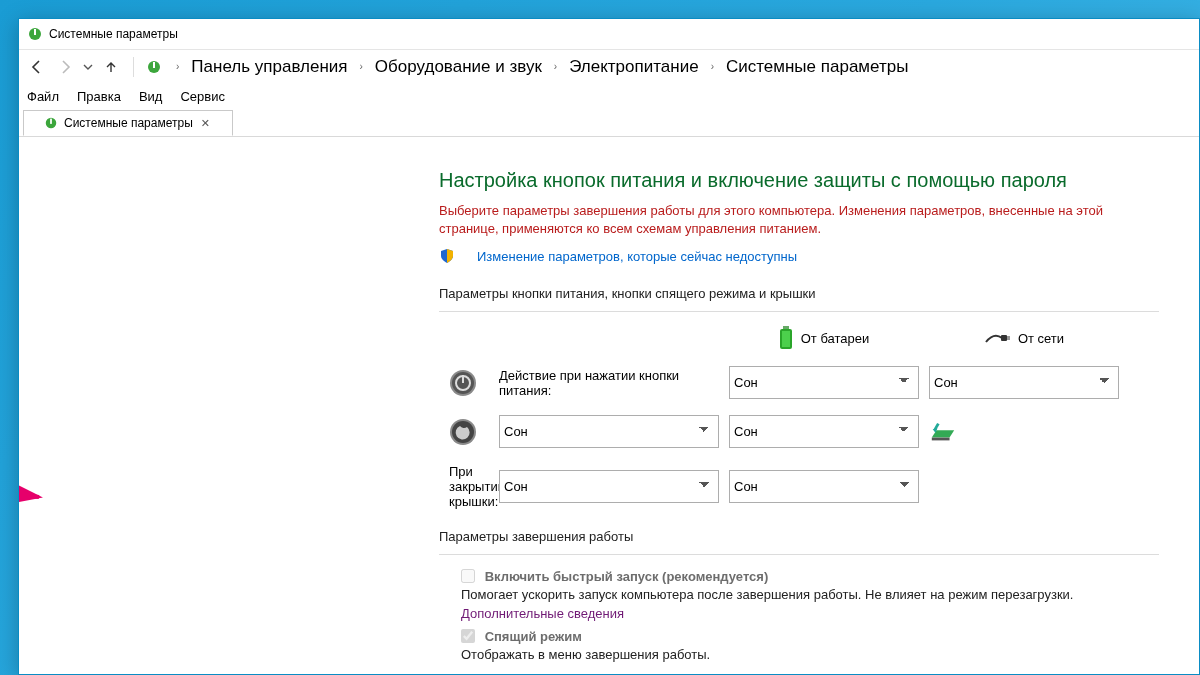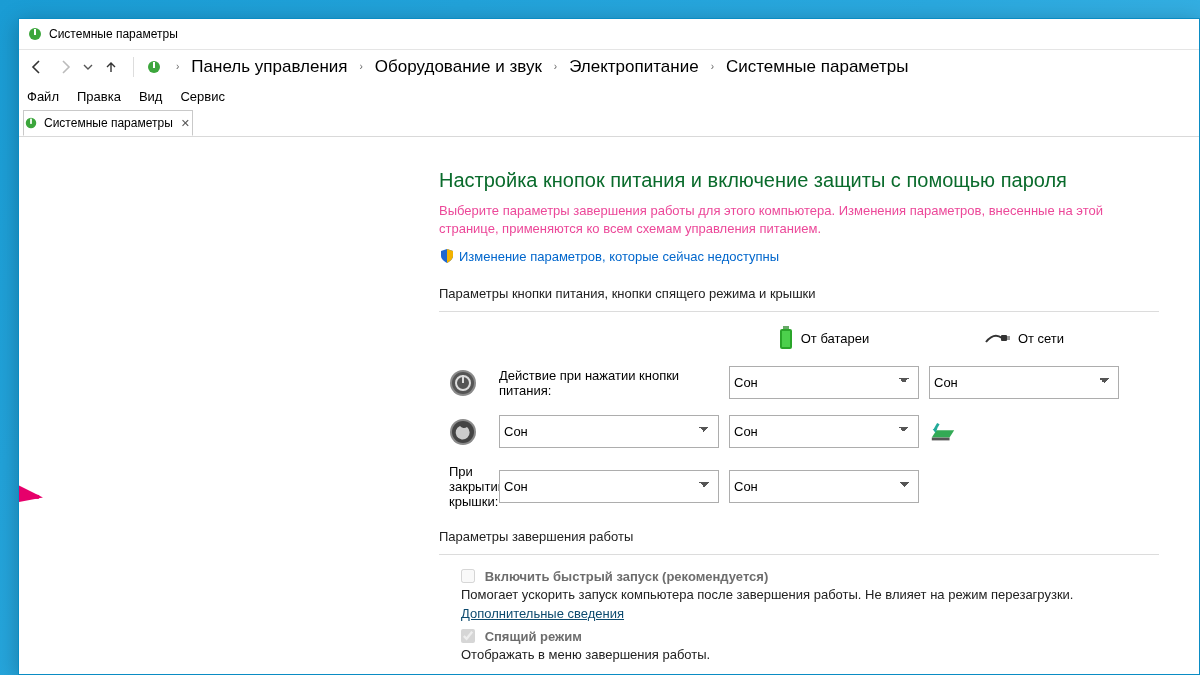--- a/index.html
+++ b/index.html
@@ -62,21 +62,21 @@
     height: 28px;
     display: flex;
     align-items: flex-end;
     padding: 0 4px;
     border-bottom: 1px solid #d9d9d9;
     background: #fff;
   }
   .tab {
     display: flex; align-items: center;
     height: 26px;
-    padding: 0 0;
+    padding: 0 20px;
     border: 1px solid #c9c9c9;
     border-bottom: 1px solid #fff;
     background: #fff;
     font-size: 12px;
     gap: 6px;
   }
   .tab .close-x { font-size: 11px; color: #555; padding: 0 2px; }
   .content {
     position: absolute;
     top: 120px;
@@ -85,31 +85,31 @@
     padding: 30px 40px 12px 420px;
   }
   .page-title {
     color: #0a6b2c;
     font-size: 20px;
     font-weight: 400;
     margin-bottom: 10px;
   }
   .page-desc {
     font-size: 13px;
-    color: #ec4899;
+    color: #b91c1c;
     margin-bottom: 10px;
     line-height: 1.4;
     max-width: 690px;
   }
   .shield-link {
     color: #0066cc;
     font-size: 13px;
     display: inline-flex;
     align-items: center;
-    gap: 4px;
+    gap: 22px;
     margin-bottom: 18px;
   }
   .section-label {
     font-size: 13px;
     color: #222;
     margin: 4px 0 10px 0;
   }
   .hr { border: none; border-top: 1px solid #dcdcdc; margin: 2px 0 14px 0; }
   .power-grid {
     display: grid;
@@ -136,21 +136,21 @@
     appearance: none;
     background-image: linear-gradient(45deg, transparent 50%, #555 50%), linear-gradient(135deg, #555 50%, transparent 50%);
     background-position: calc(100% - 14px) 11px, calc(100% - 9px) 11px;
     background-size: 5px 5px, 5px 5px;
     background-repeat: no-repeat;
   }
   .shutdown-section { margin-left: 0; }
   .chk-row { margin: 6px 0 2px 22px; max-width: 640px; }
   .chk-label { font-size: 13px; color: #6d6d6d; font-weight: 600; }
   .chk-desc { font-size: 13px; color: #222; margin-left: 22px; margin-top: 2px; line-height: 1.4; }
-  .chk-desc a { color: #0c4a6e; text-decoration: underline; }
+  .chk-desc a { color: #701a75; }
   input[type=checkbox] { width: 14px; height: 14px; margin-right: 6px; vertical-align: -2px; accent-color:#888; }
   input[type=checkbox]:disabled { opacity: 0.9; }
   
   .annot-arrow {
     position: absolute;
     pointer-events: none;
   }
   
   svg { display: block; }
 </style>

